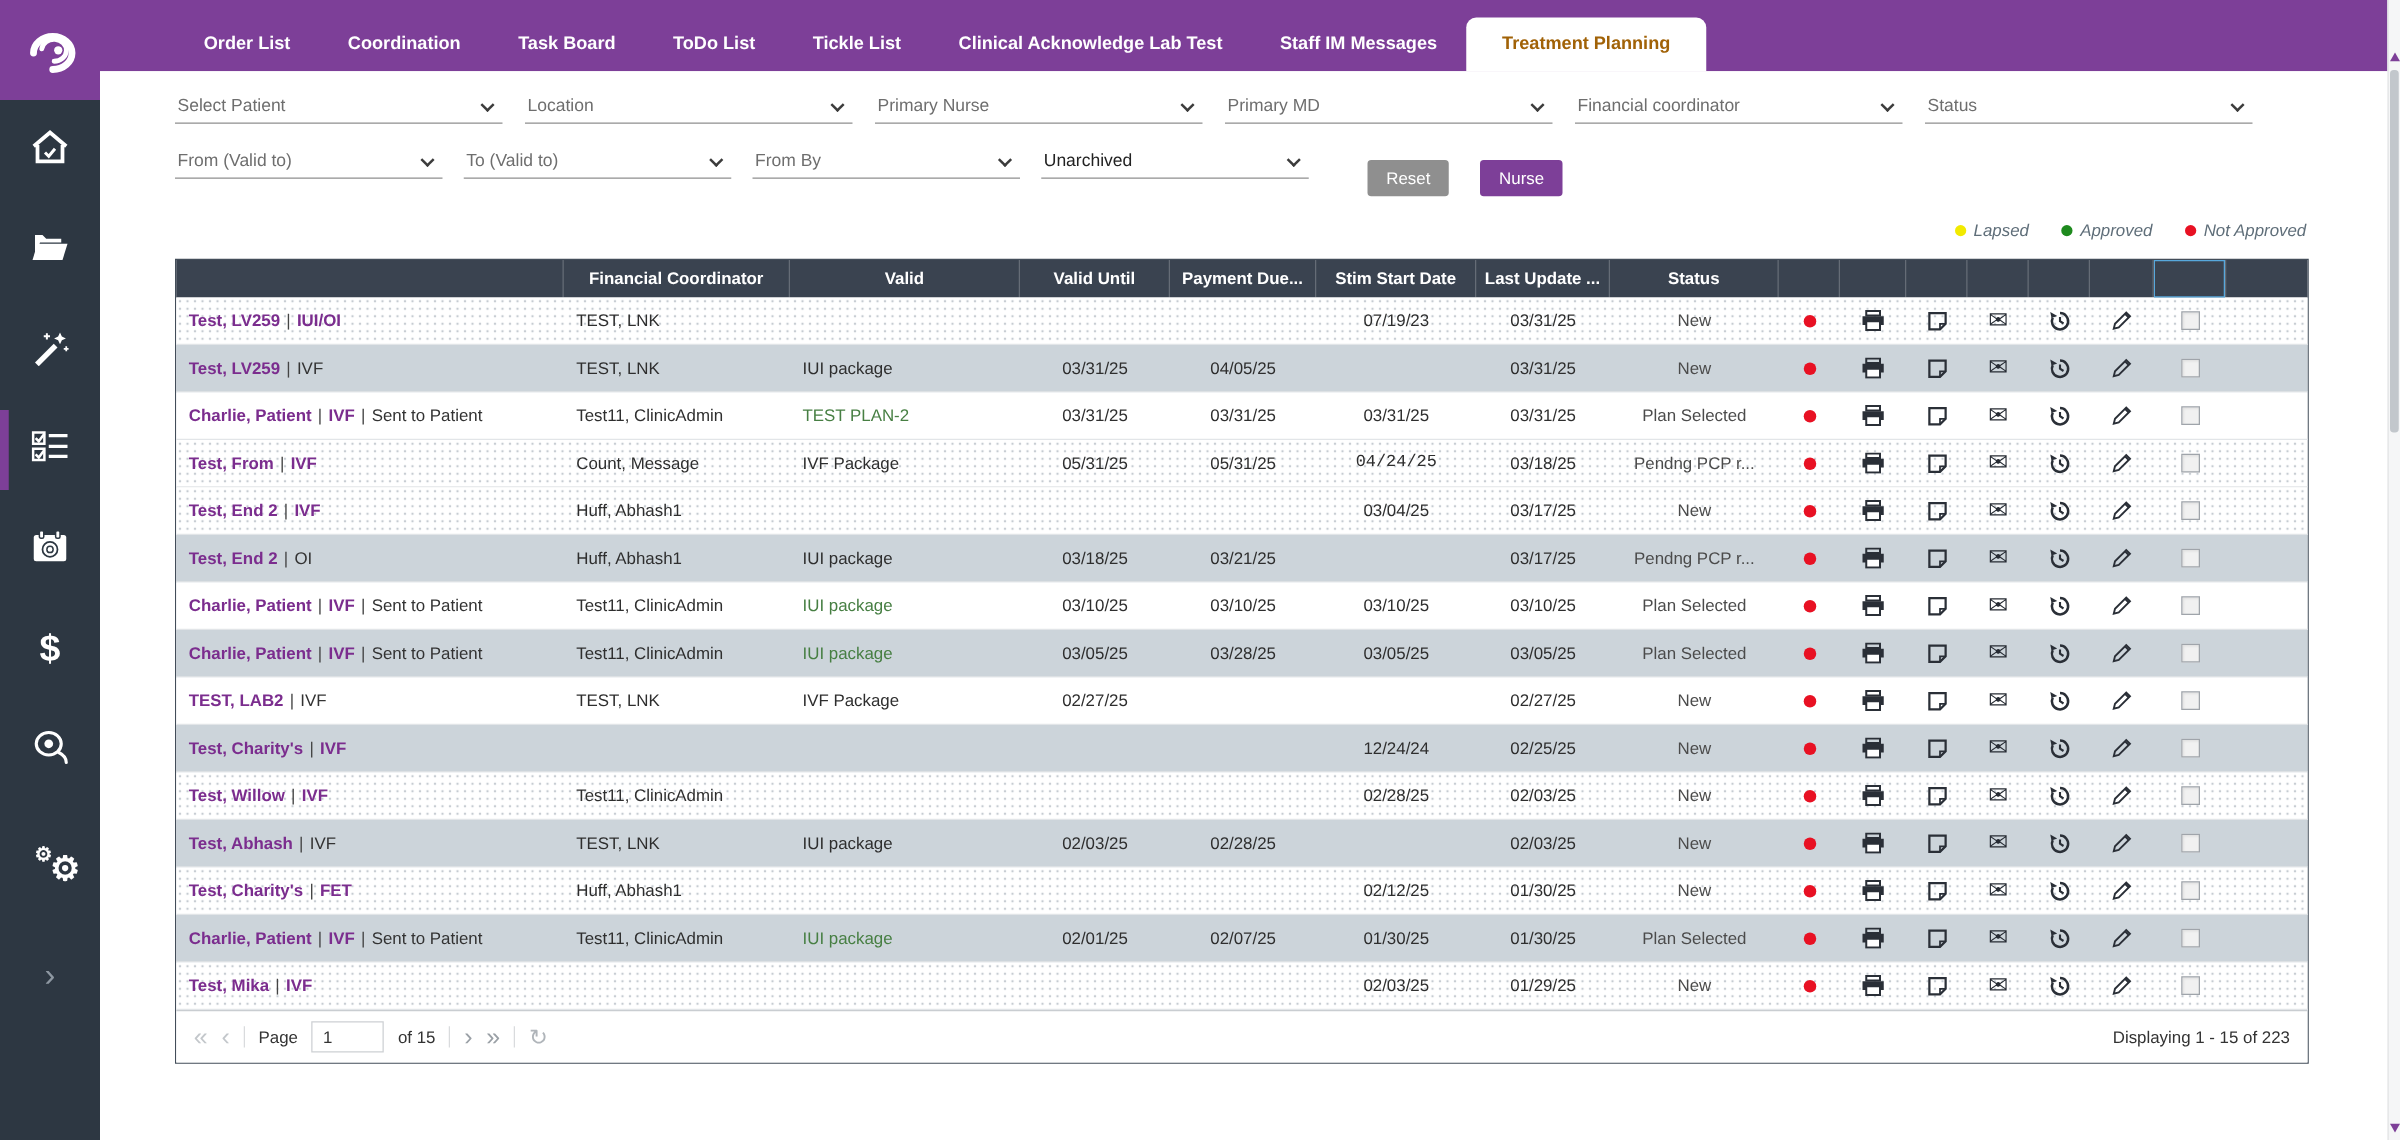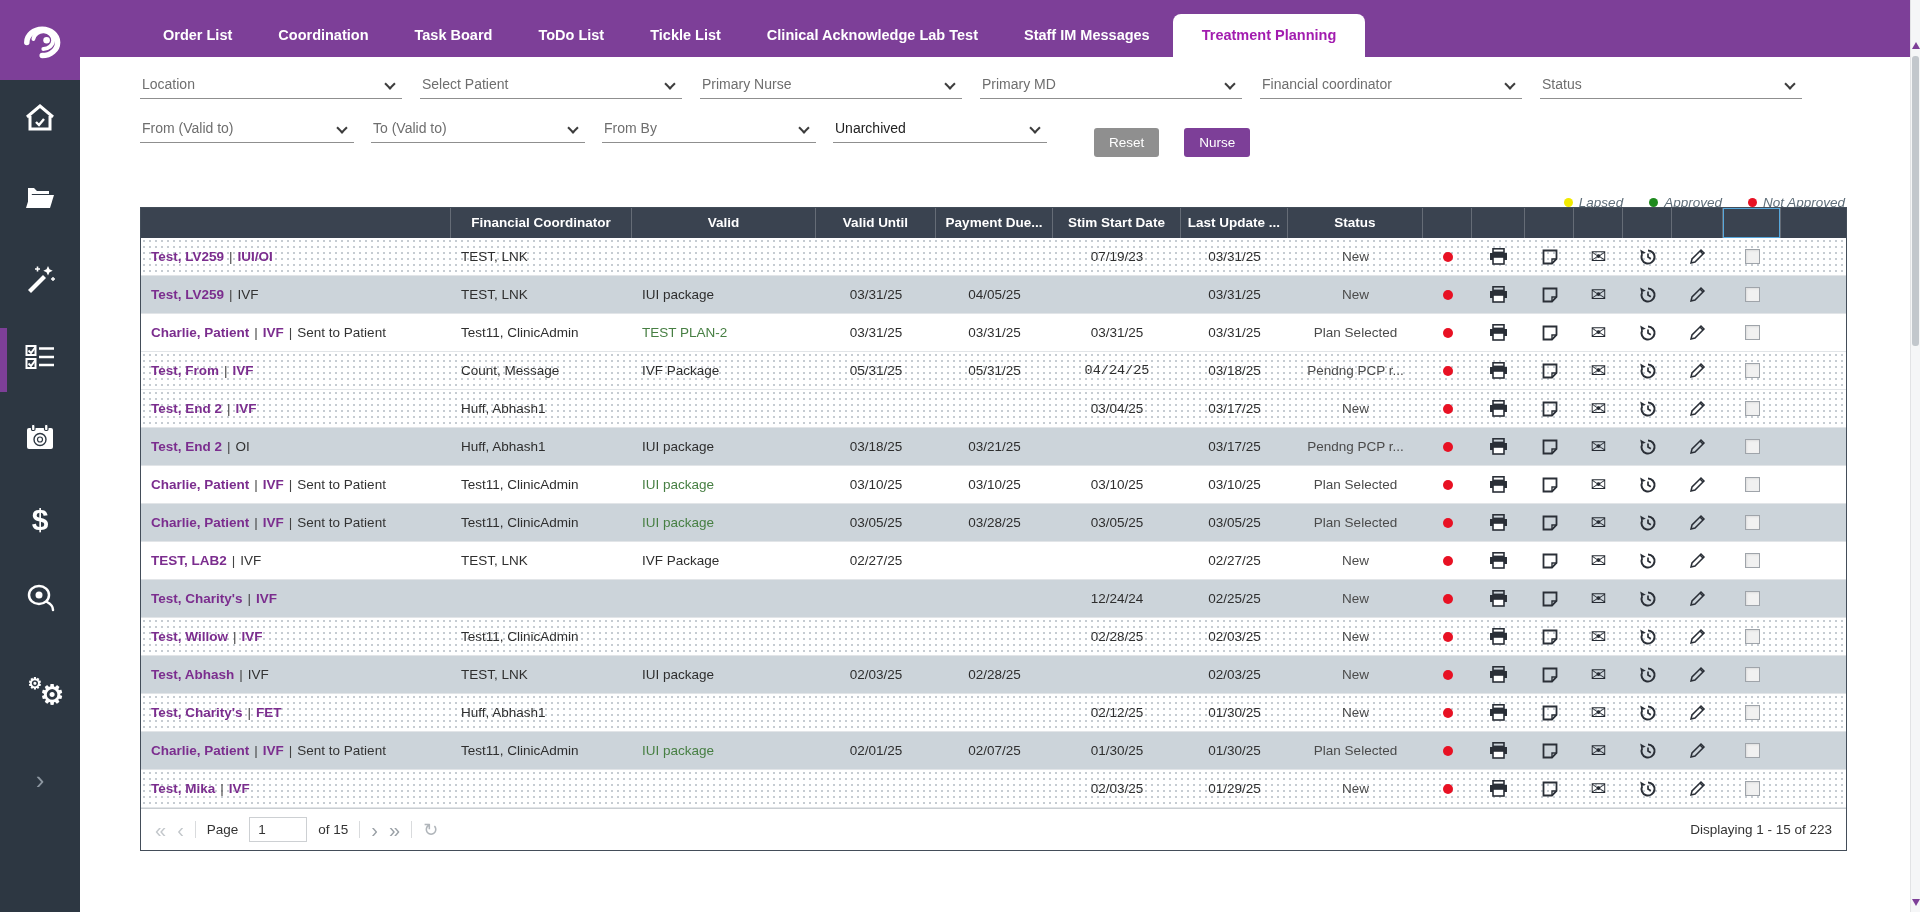--- a/index.html
+++ b/index.html
@@ -17,40 +17,40 @@
   .gearwrap { position:relative; width:34px; height:30px; }
   .gearwrap .g1 { position:absolute; left:0; top:0; font-size:27px; line-height:30px; }
   .gearwrap .g2 { position:absolute; right:-2px; top:-6px; font-size:16px; }
   .collapse-item { position:absolute; left:0; bottom:112px; width:80px; height:40px; display:flex; align-items:center; justify-content:center;
     color:#8d97a1; font-size:26px; cursor:pointer; }
 
   
   .topbar { position:absolute; left:80px; top:0; width:1830px; height:57px; background:#7d3f98; }
   .tabs { display:flex; align-items:flex-end; height:57px; padding-left:60px; }
   .tab { height:43px; line-height:43px; padding:0 23px; color:#fff; font-size:14.5px; font-weight:bold; white-space:nowrap; cursor:pointer; }
-  .tab.active { background:#fff; color:#a21caf; border-radius:8px 8px 0 0; padding:0 29px; }
+  .tab.active { background:#fff; color:#a16207; border-radius:8px 8px 0 0; padding:0 29px; }
 
   
   .content { position:absolute; left:80px; top:57px; width:1830px; height:855px; background:#fff; }
 
   .frow { position:absolute; left:60px; display:flex; }
   .frow1 { top:12px; gap:18px; }
   .frow2 { top:56px; gap:17px; align-items:flex-end; }
   .ufield { position:relative; height:30px; border-bottom:1px solid #8f8f8f; cursor:pointer; }
   .ufield .flabel { position:absolute; left:2px; bottom:6px; font-size:14px; color:#6e6e6e; white-space:nowrap; }
   .ufield.dark .flabel { color:#222; }
   .ufield .chev { position:absolute; right:8px; bottom:10px; width:8px; height:8px;
     border-right:2px solid #3c3c3c; border-bottom:2px solid #3c3c3c; transform:rotate(45deg); }
   .w262 { width:262px; } .w214 { width:214px; }
   .btn { border:none; color:#fff; font-size:13.5px; font-family:"Liberation Sans",sans-serif;
     padding:7px 15px; border-radius:3px; cursor:pointer; margin-bottom:-14px; }
   .btn-reset { background:#8f8f8f; margin-left:30px; }
   .btn-search { background:#7d3f98; margin-left:8px; }
 
-  .legend { position:absolute; top:120px; right:65px; display:flex; gap:26px; align-items:center;margin-top:18px; }
+  .legend { position:absolute; top:120px; right:65px; display:flex; gap:26px; align-items:center; }
   .litem { display:flex; align-items:center; gap:6px; font-size:13.5px; font-style:italic; color:#5f6e79; }
   .ldot { width:9px; height:9px; border-radius:50%; }
 
   
   .grid { position:absolute; left:60px; top:150px; width:1707px; border:1px solid #434d59; background:#fff; }
   .ghead { display:flex; height:30px; background:#3a4350; }
   .hcell { height:30px; line-height:29px; color:#fff; font-size:13.5px; font-weight:bold; text-align:center;
     border-right:1px solid rgba(255,255,255,0.22); overflow:hidden; white-space:nowrap; cursor:pointer; }
   .hcell:last-child { border-right:none; }
   .hcell.hsel { box-shadow:inset 0 0 0 1px #57a8dc; }
@@ -176,25 +176,25 @@
         <div class="tab">Tickle List</div>
         <div class="tab">Clinical Acknowledge Lab Test</div>
         <div class="tab">Staff IM Messages</div>
         <div class="tab active">Treatment Planning</div>
       </div>
   </div>
 
   <div class="content">
     <div class="frow frow1" id="filters1">
         <div class="ufield w262">
+          <span class="flabel">Select Patient</span>
+          <span class="chev"></span>
+        </div>
+        <div class="ufield w262">
           <span class="flabel">Location</span>
-          <span class="chev"></span>
-        </div>
-        <div class="ufield w262">
-          <span class="flabel">Select Patient</span>
           <span class="chev"></span>
         </div>
         <div class="ufield w262">
           <span class="flabel">Primary Nurse</span>
           <span class="chev"></span>
         </div>
         <div class="ufield w262">
           <span class="flabel">Primary MD</span>
           <span class="chev"></span>
         </div>

